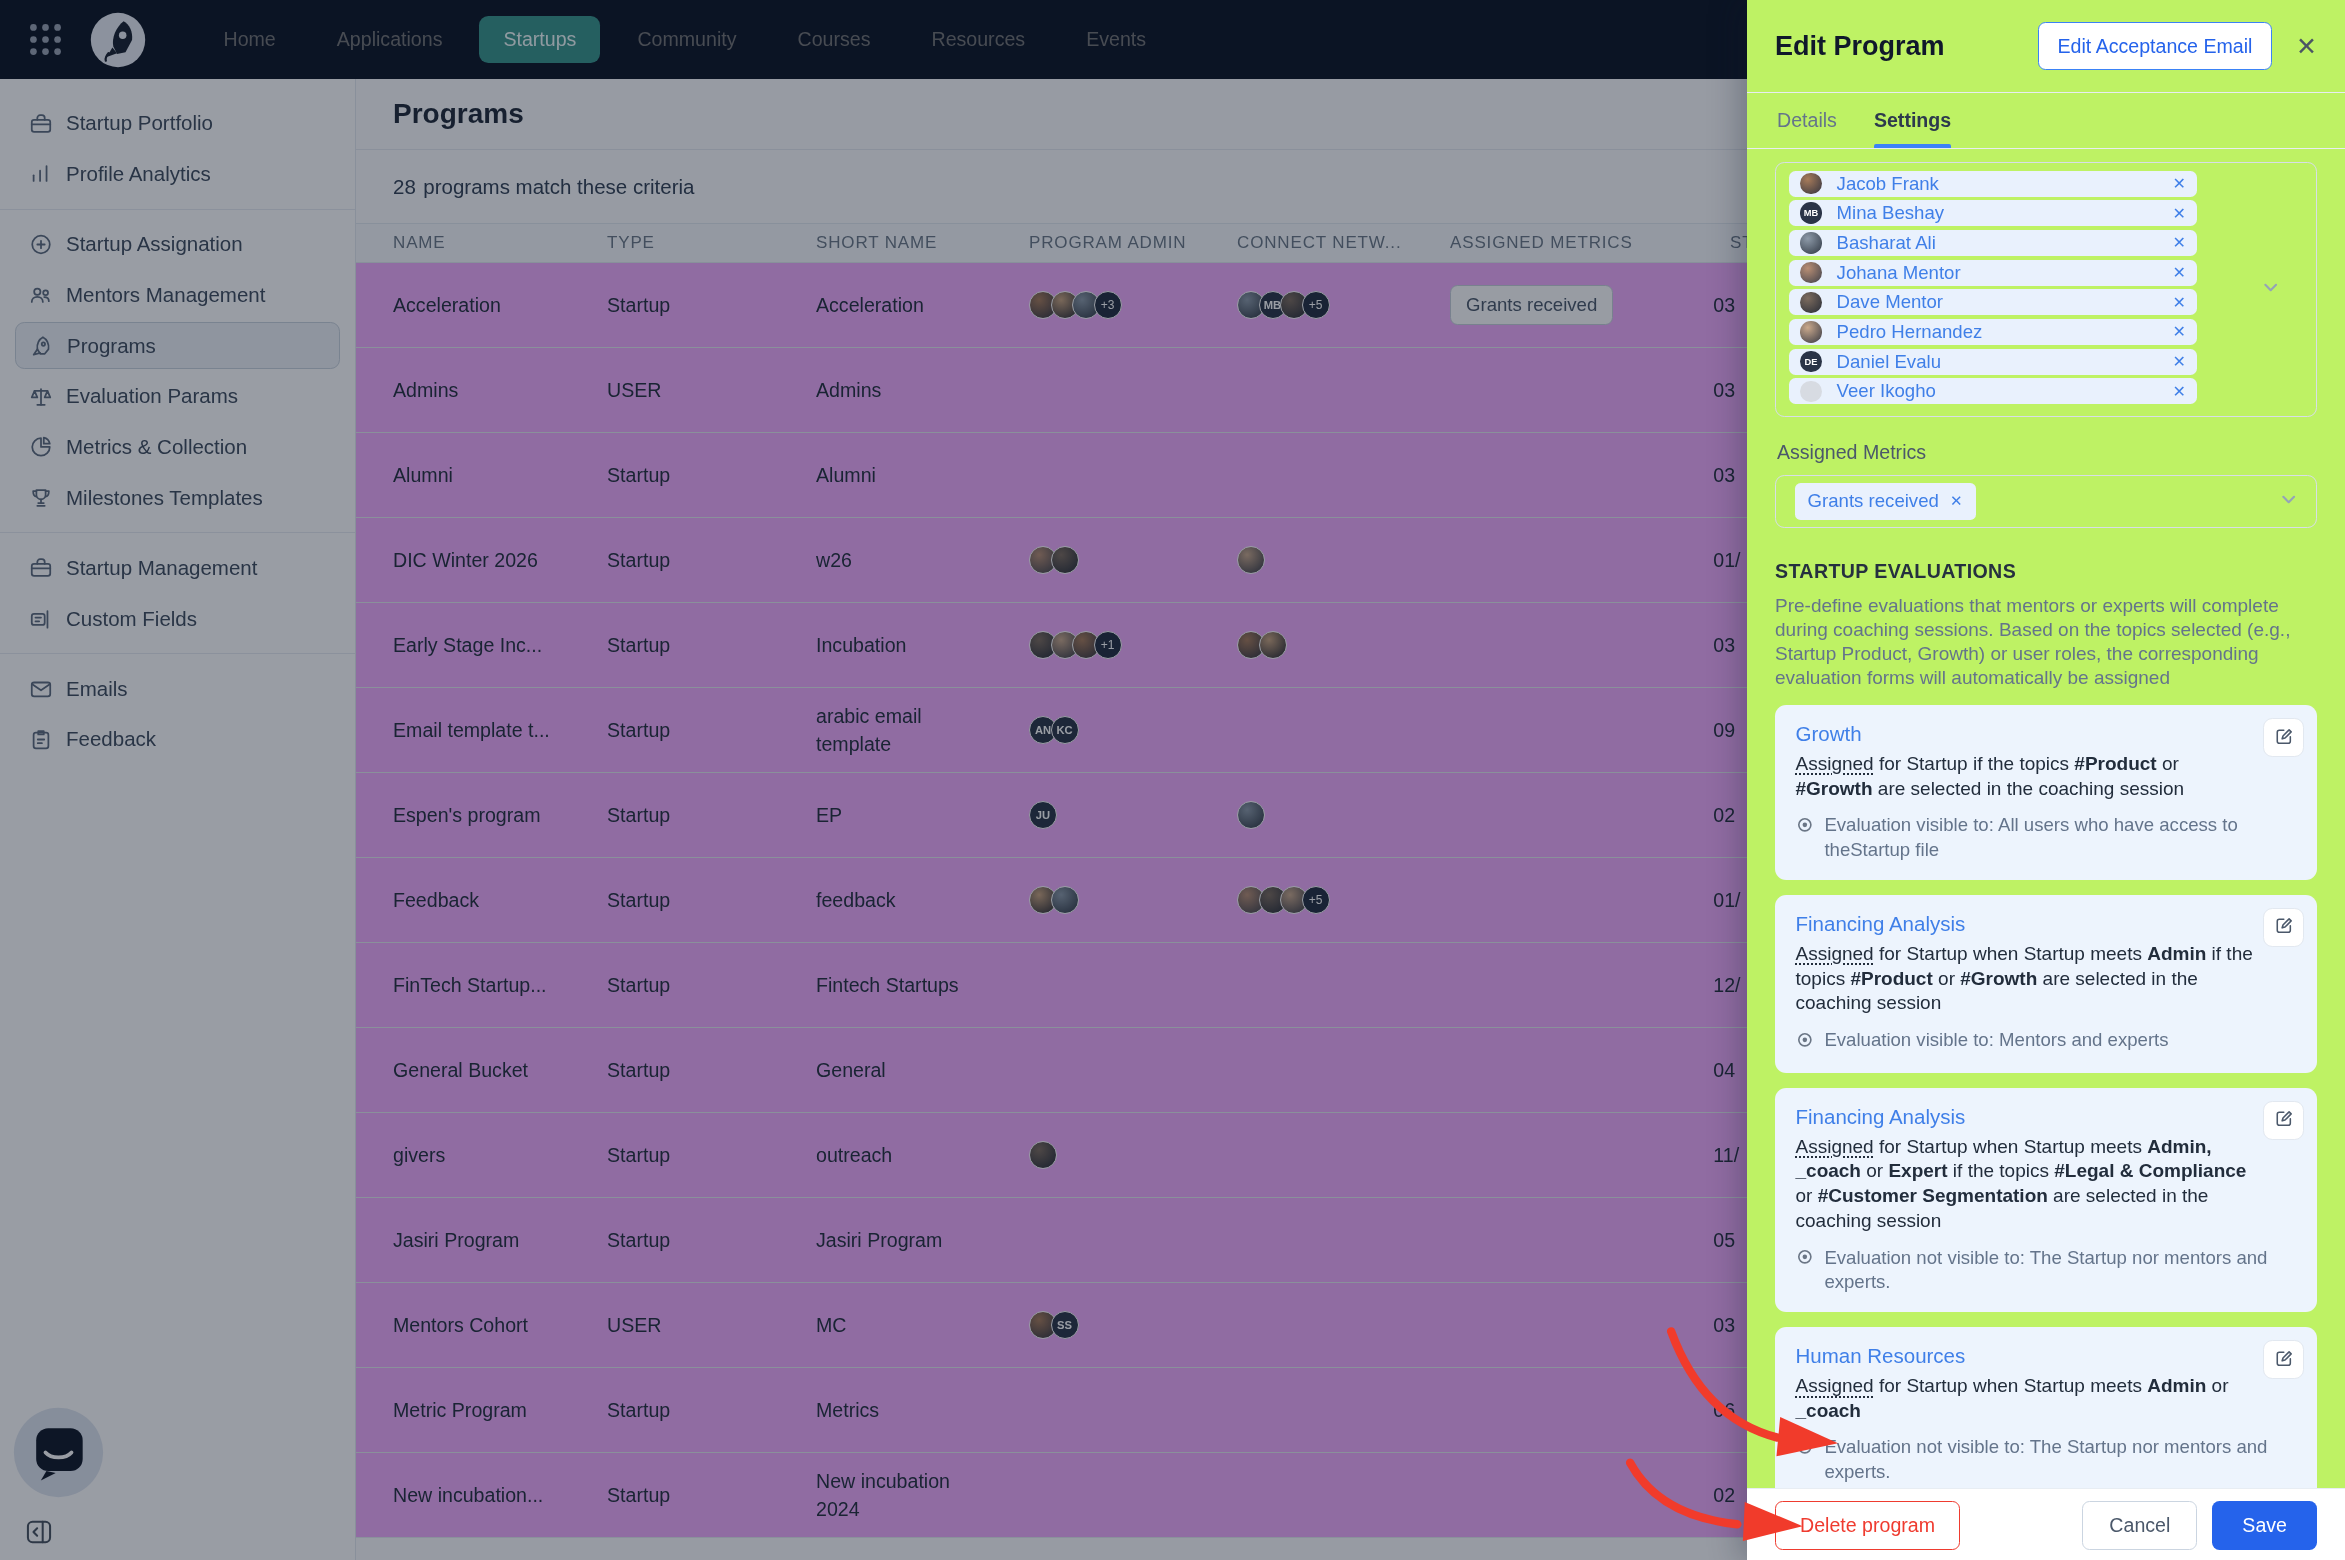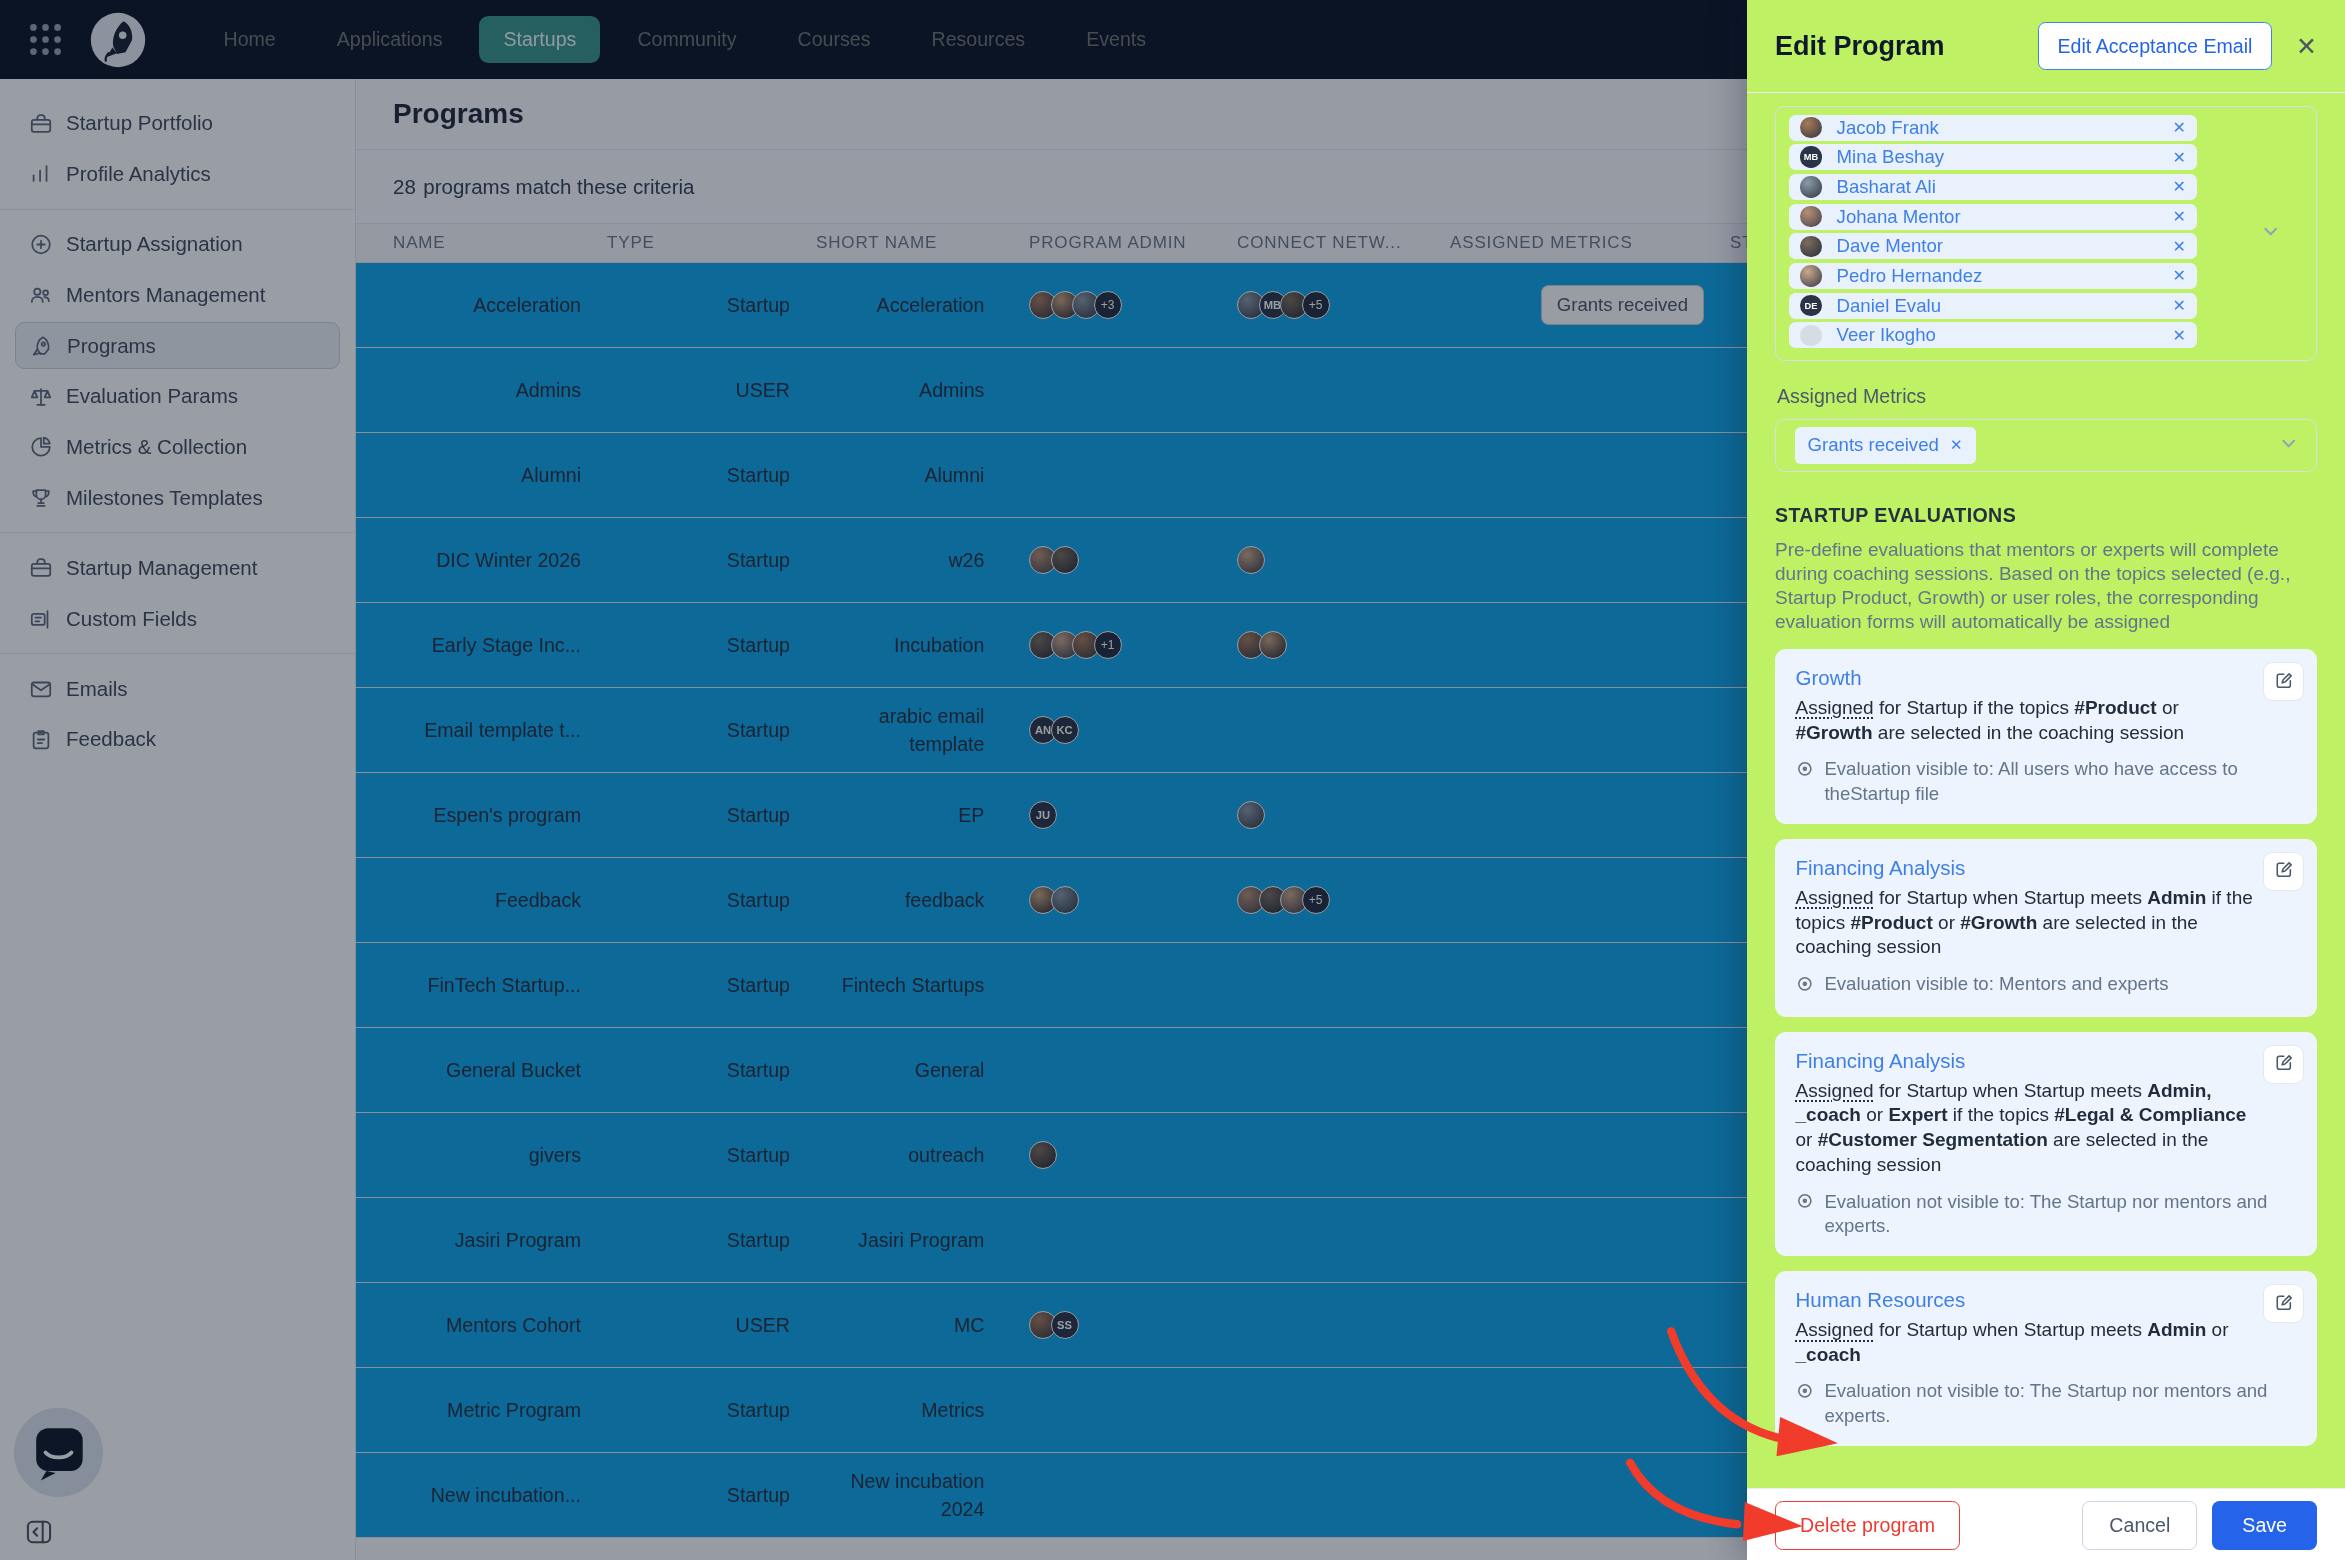--- a/index.html
+++ b/index.html
@@ -37,21 +37,21 @@
   .page-title { font-size:28px; font-weight:700; color:#1f2937; }
   .count-row { height:73px; display:flex; align-items:center; padding:0 37px; font-size:20.5px; color:#334155; gap:7.5px;}
   .count-row b { font-weight:400;text-align:right; }
   .thead { display:grid; grid-template-columns:225px 209px 213px 208px 213px 280px 1fr;
            height:40px; align-items:center; background:#f7f9fb; border-top:0.9px solid #e2e8f0; border-bottom:0.9px solid #e2e8f0;
            color:#6b7887; font-size:17px; letter-spacing:.05em; }
   .thead > div { padding-left:26px; position:relative; white-space:nowrap; overflow:hidden;}
   .thead > div:first-child { padding-left:37px; }
   .thead > div + div::before { content:""; position:absolute; left:0; top:14px; bottom:14px; width:0.9px; background:#ccd4de; }
   .trow { display:grid; grid-template-columns:225px 209px 213px 208px 213px 280px 1fr;
-          height:85px; align-items:center; border-bottom:0.9px solid #e5e9f0; background:#0ea5e9; cursor:pointer;text-align:right;}
+          height:85px; align-items:center; border-bottom:0.9px solid #e5e9f0; background:#f0abfc; cursor:pointer;}
   .trow > div { padding-left:26px; font-size:19.6px; color:#25303f; }
   .trow > div:first-child { padding-left:37px; white-space:nowrap; }
   .cell-short { line-height:1.45; padding-right:18.6px; }
   .cell-start { padding-left:9.3px !important; white-space:nowrap; }
   .avrow { display:flex; align-items:center; }
   .av { width:28px; height:28px; border-radius:50%; border:1.9px solid #ffffff; margin-left:-6.5px; flex:none;
         display:flex; align-items:center; justify-content:center; font-size:11.2px; color:#fff; font-weight:700;}
   .av:first-child { margin-left:0; }
   .av.badge { background:#242e40; font-weight:400; font-size:12px;}
   .av.init { background:#2a3447; }
@@ -577,20 +577,24 @@
 </div>
 
 <div class="dim"></div>
 
 <div class="panel">
   <div class="panel-head">
     <div class="panel-title">Edit Program</div>
     <button class="btn-outline-blue">Edit Acceptance Email</button>
     <span class="panel-close">✕</span>
   </div>
+  <div class="tabs" id="tabs">
+      <div class="tab">Details</div>
+      <div class="tab active">Settings</div>
+    </div>
 
   <div class="panel-body">
     <div class="people-box" id="people-box">
       <div class="person-pill">
           <span class="pav" style="background:radial-gradient(circle at 35% 30%, #a77b5a, #31333f)"></span>
           <span class="pname">Jacob Frank</span>
           <span class="pill-x">✕</span>
         </div>
         <div class="person-pill">
           <span class="pav" style="background:#2a3447">MB</span>

